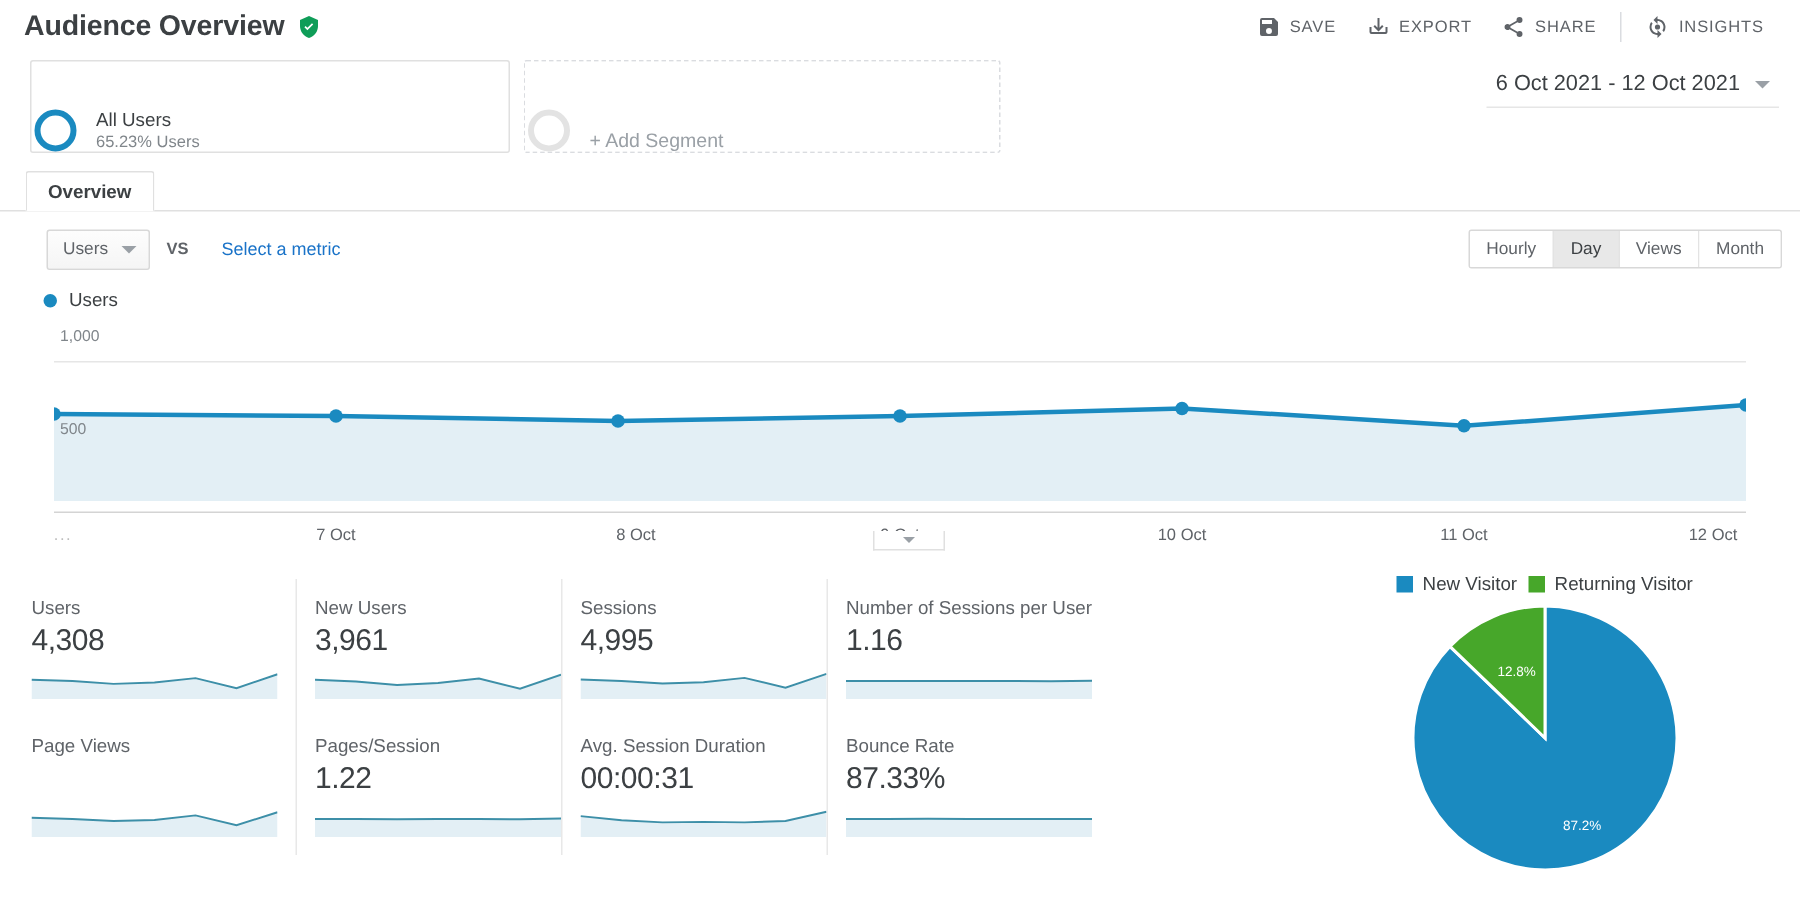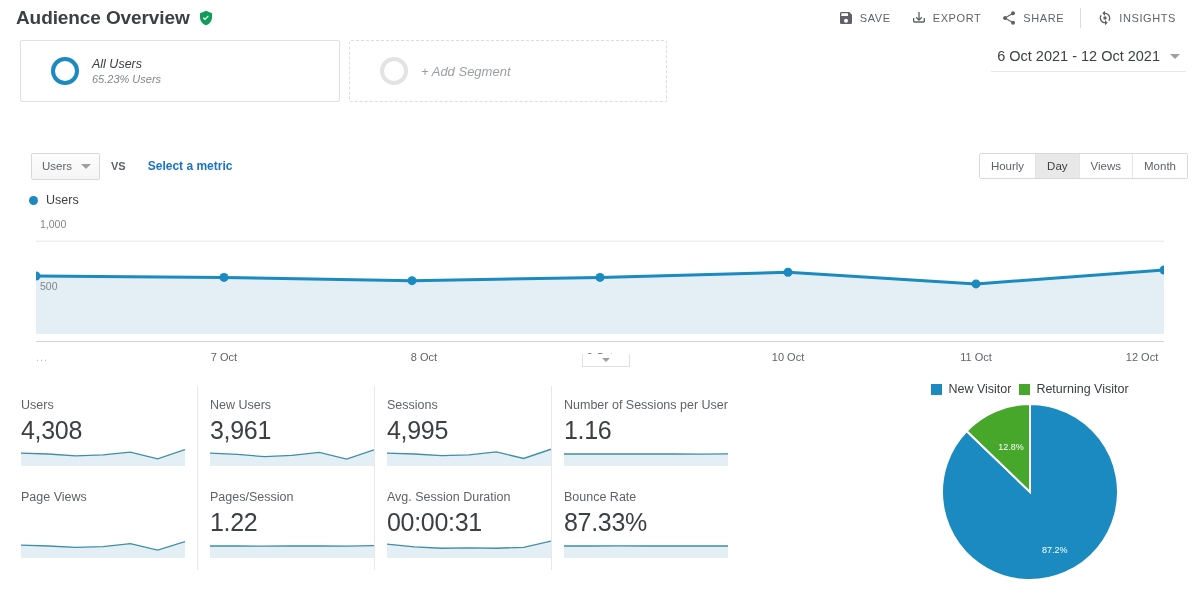--- a/index.html
+++ b/index.html
@@ -34,23 +34,22 @@
   .tool-icon { width: 16px; height: 16px; display: block; fill: #5f6368; }
   .tool-sep { width: 1px; height: 20px; background: #dadce0; margin: 0 6px; }
 
   
   .segment-bar {
     position: absolute; left: 0; top: 40px; width: 1200px; height: 72px;
     padding: 0 14px 0 20px; display: flex; align-items: flex-start;
   }
   .seg-card {
     width: 320px; height: 62px; border: 1px solid #e0e0e0; border-radius: 2px;
-    background: #fff; display: flex; align-items: center; padding: 0 30px; gap: 13px;
+    background: #fff; display: flex; align-items: flex-end; padding: 0 2px; gap: 13px;
     cursor: pointer;
-    font-style: italic;
   }
   .seg-card.add {
     width: 318px; margin-left: 9px; border: 1px dashed #dadce0; background: #fff;
   }
   .seg-ring { width: 28px; height: 28px; border-radius: 50%; border: 4px solid #1a8ac0; flex: 0 0 auto; }
   .seg-ring.gray { border-color: #e3e3e3; }
   .seg-text { display: flex; flex-direction: column; gap: 2px; }
   .seg-name { font-size: 12.5px; color: #3c4043; }
   .seg-sub { font-size: 11px; color: #80868b; }
   .seg-add-label { font-size: 13px; color: #9aa0a6; }
@@ -81,21 +80,21 @@
     position: absolute; left: 0; top: 150px; width: 1200px; height: 32px;
     display: flex; align-items: center; padding: 0 12px 0 31px;
   }
   .metric-select {
     height: 27px; min-width: 62px; border: 1px solid #d8d8d8; border-radius: 2px;
     background: linear-gradient(#fdfdfd, #f5f5f5);
     display: flex; align-items: center; gap: 9px; padding: 0 8px 0 10px; cursor: pointer;
   }
   .metric-select .ms-label { font-size: 11.5px; color: #5f6368; }
   .vs-label { font-size: 11px; color: #5f6368; margin: 0 22px 0 11px; font-weight: bold; }
-  .select-metric-link { font-size: 12px; color: #1a73c8; cursor: pointer; font-weight: bold; }
+  .select-metric-link { font-size: 12px; color: #1a73c8; cursor: pointer; }
 
   .granularity {
     margin-left: auto; display: flex; border: 1px solid #d8d8d8; border-radius: 2px;
     overflow: hidden; background: #fff; height: 26px;
   }
   .gran-btn {
     padding: 0 11px; display: flex; align-items: center; font-size: 11.5px;
     color: #5f6368; background: #fff; border-right: 1px solid #e3e3e3; cursor: pointer;
   }
   .gran-btn:last-child { border-right: none; }
@@ -127,21 +126,21 @@
   
   .cards { position: absolute; left: 21px; top: 386px; width: 710px; }
   .card-row { display: flex; }
   .metric-card {
     width: 177px; height: 92px; padding: 12px 14px 0 0; border-right: 1px solid #e8e8e8;
     position: relative; cursor: pointer;
   }
   .metric-card:last-child { border-right: none; }
   .card-row:first-child .metric-card { border-bottom: none; }
   .mc-label { font-size: 12.5px; color: #5f6368; margin-bottom: 4px; white-space: nowrap; }
-  .mc-value { font-size: 25px; color: #3c4043; font-weight: normal; letter-spacing: -0.3px; }
+  .mc-value { font-size: 20px; color: #3c4043; font-weight: normal; letter-spacing: -0.3px; }
   .mc-spark { position: absolute; left: 0; bottom: 12px; width: 164px; height: 28px; }
   .metric-card.pad { padding-left: 12px; }
   .metric-card.pad .mc-spark { left: 12px; }
 
   
   .pie-block { position: absolute; left: 880px; top: 382px; width: 300px; height: 220px; }
   .pie-legend { display: flex; align-items: center; gap: 8px; justify-content: center; margin-bottom: 4px; }
   .pl-item { display: flex; align-items: center; gap: 6px; cursor: pointer; }
   .pl-box { width: 11px; height: 11px; }
   .pl-box.blue { background: #1a8ac0; }
@@ -221,20 +220,25 @@
       <div class="seg-ring gray"></div>
       <span class="seg-add-label">+ Add Segment</span>
     </div>
 
     <div class="daterange">
       <span class="dr-text">6 Oct 2021 - 12 Oct 2021</span>
       <span class="caret"></span>
     </div>
   </div>
 
+  <div class="tabstrip">
+    <div class="tab">
+      <span class="tab-label">Overview</span>
+    </div>
+  </div>
 
   <div class="metric-row">
     <div class="metric-select">
       <span class="ms-label">Users</span>
       <span class="caret"></span>
     </div>
     <span class="vs-label">VS</span>
     <span class="select-metric-link">Select a metric</span>
 
     <div class="granularity">

